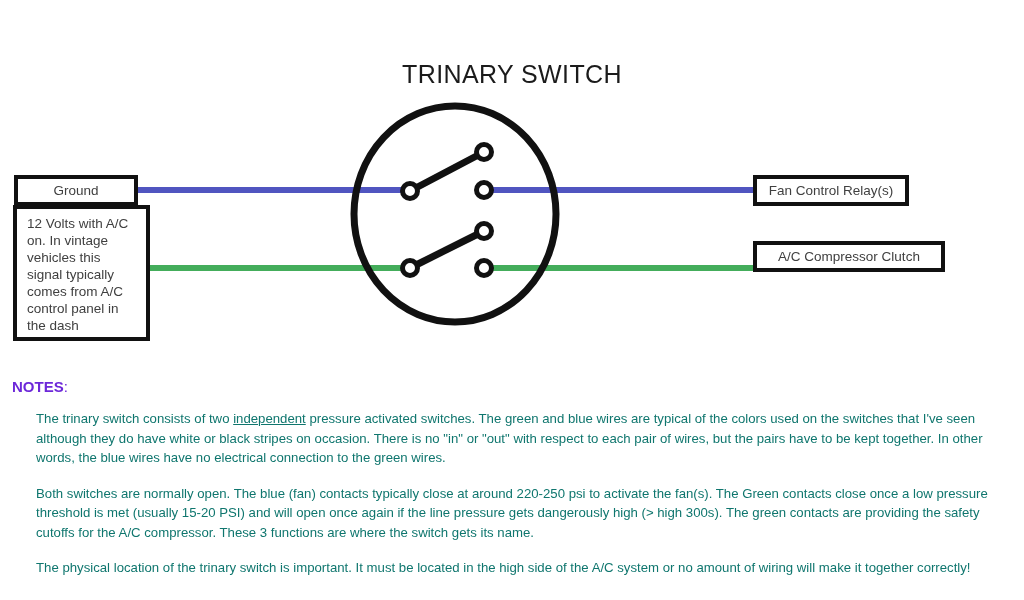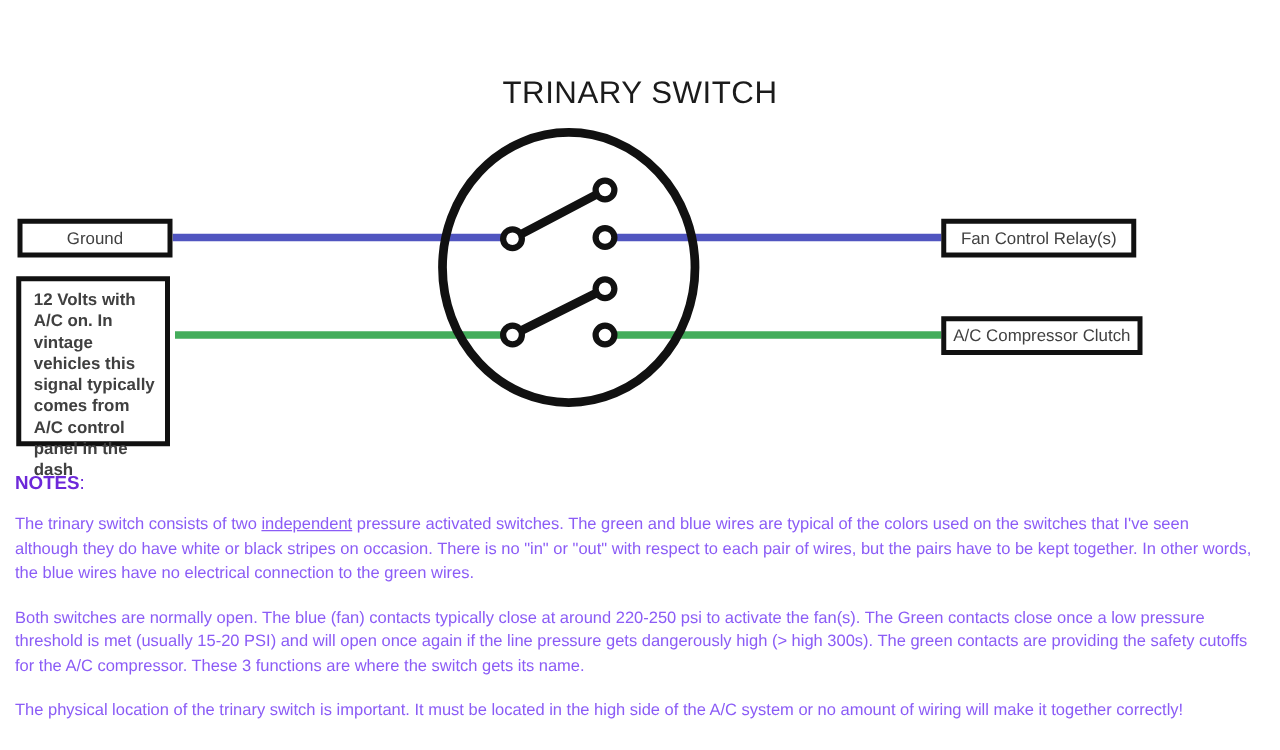--- a/index.html
+++ b/index.html
@@ -69,37 +69,36 @@
 
   #box-ground {
     left: 14px;
     top: 175px;
     width: 124px;
     height: 31px;
   }
 
   #box-twelve-volts {
     left: 13px;
-    top: 221px;
-    width: 123px;
+    top: 205px;
+    width: 137px;
     height: 136px;
-    font-weight: bold;
   }
 
   #box-fan-relay {
     left: 753px;
     top: 175px;
     width: 156px;
     height: 31px;
   }
 
   #box-compressor-clutch {
     left: 753px;
-    top: 253px;
-    width: 161px;
+    top: 241px;
+    width: 192px;
     height: 31px;
   }
 
   
   #notes {
     position: absolute;
     left: 12px;
     top: 378px;
     width: 1000px;
   }
@@ -109,23 +108,24 @@
     color: #6d28d9;
     margin-bottom: 14px;
   }
   .notes-heading .kw {
     font-weight: bold;
   }
 
   .note-para {
     font-size: 13.2px;
     line-height: 19.5px;
-    color: #8b5cf6;
+    color: #0f766e;
     margin-bottom: 16px;
     max-width: 990px;
+    margin-left: 24px;
   }
 
   .note-para u {
     text-decoration: underline;
   }
 </style>
 </head>
 <body>
 
 <div id="diagram-stage">

